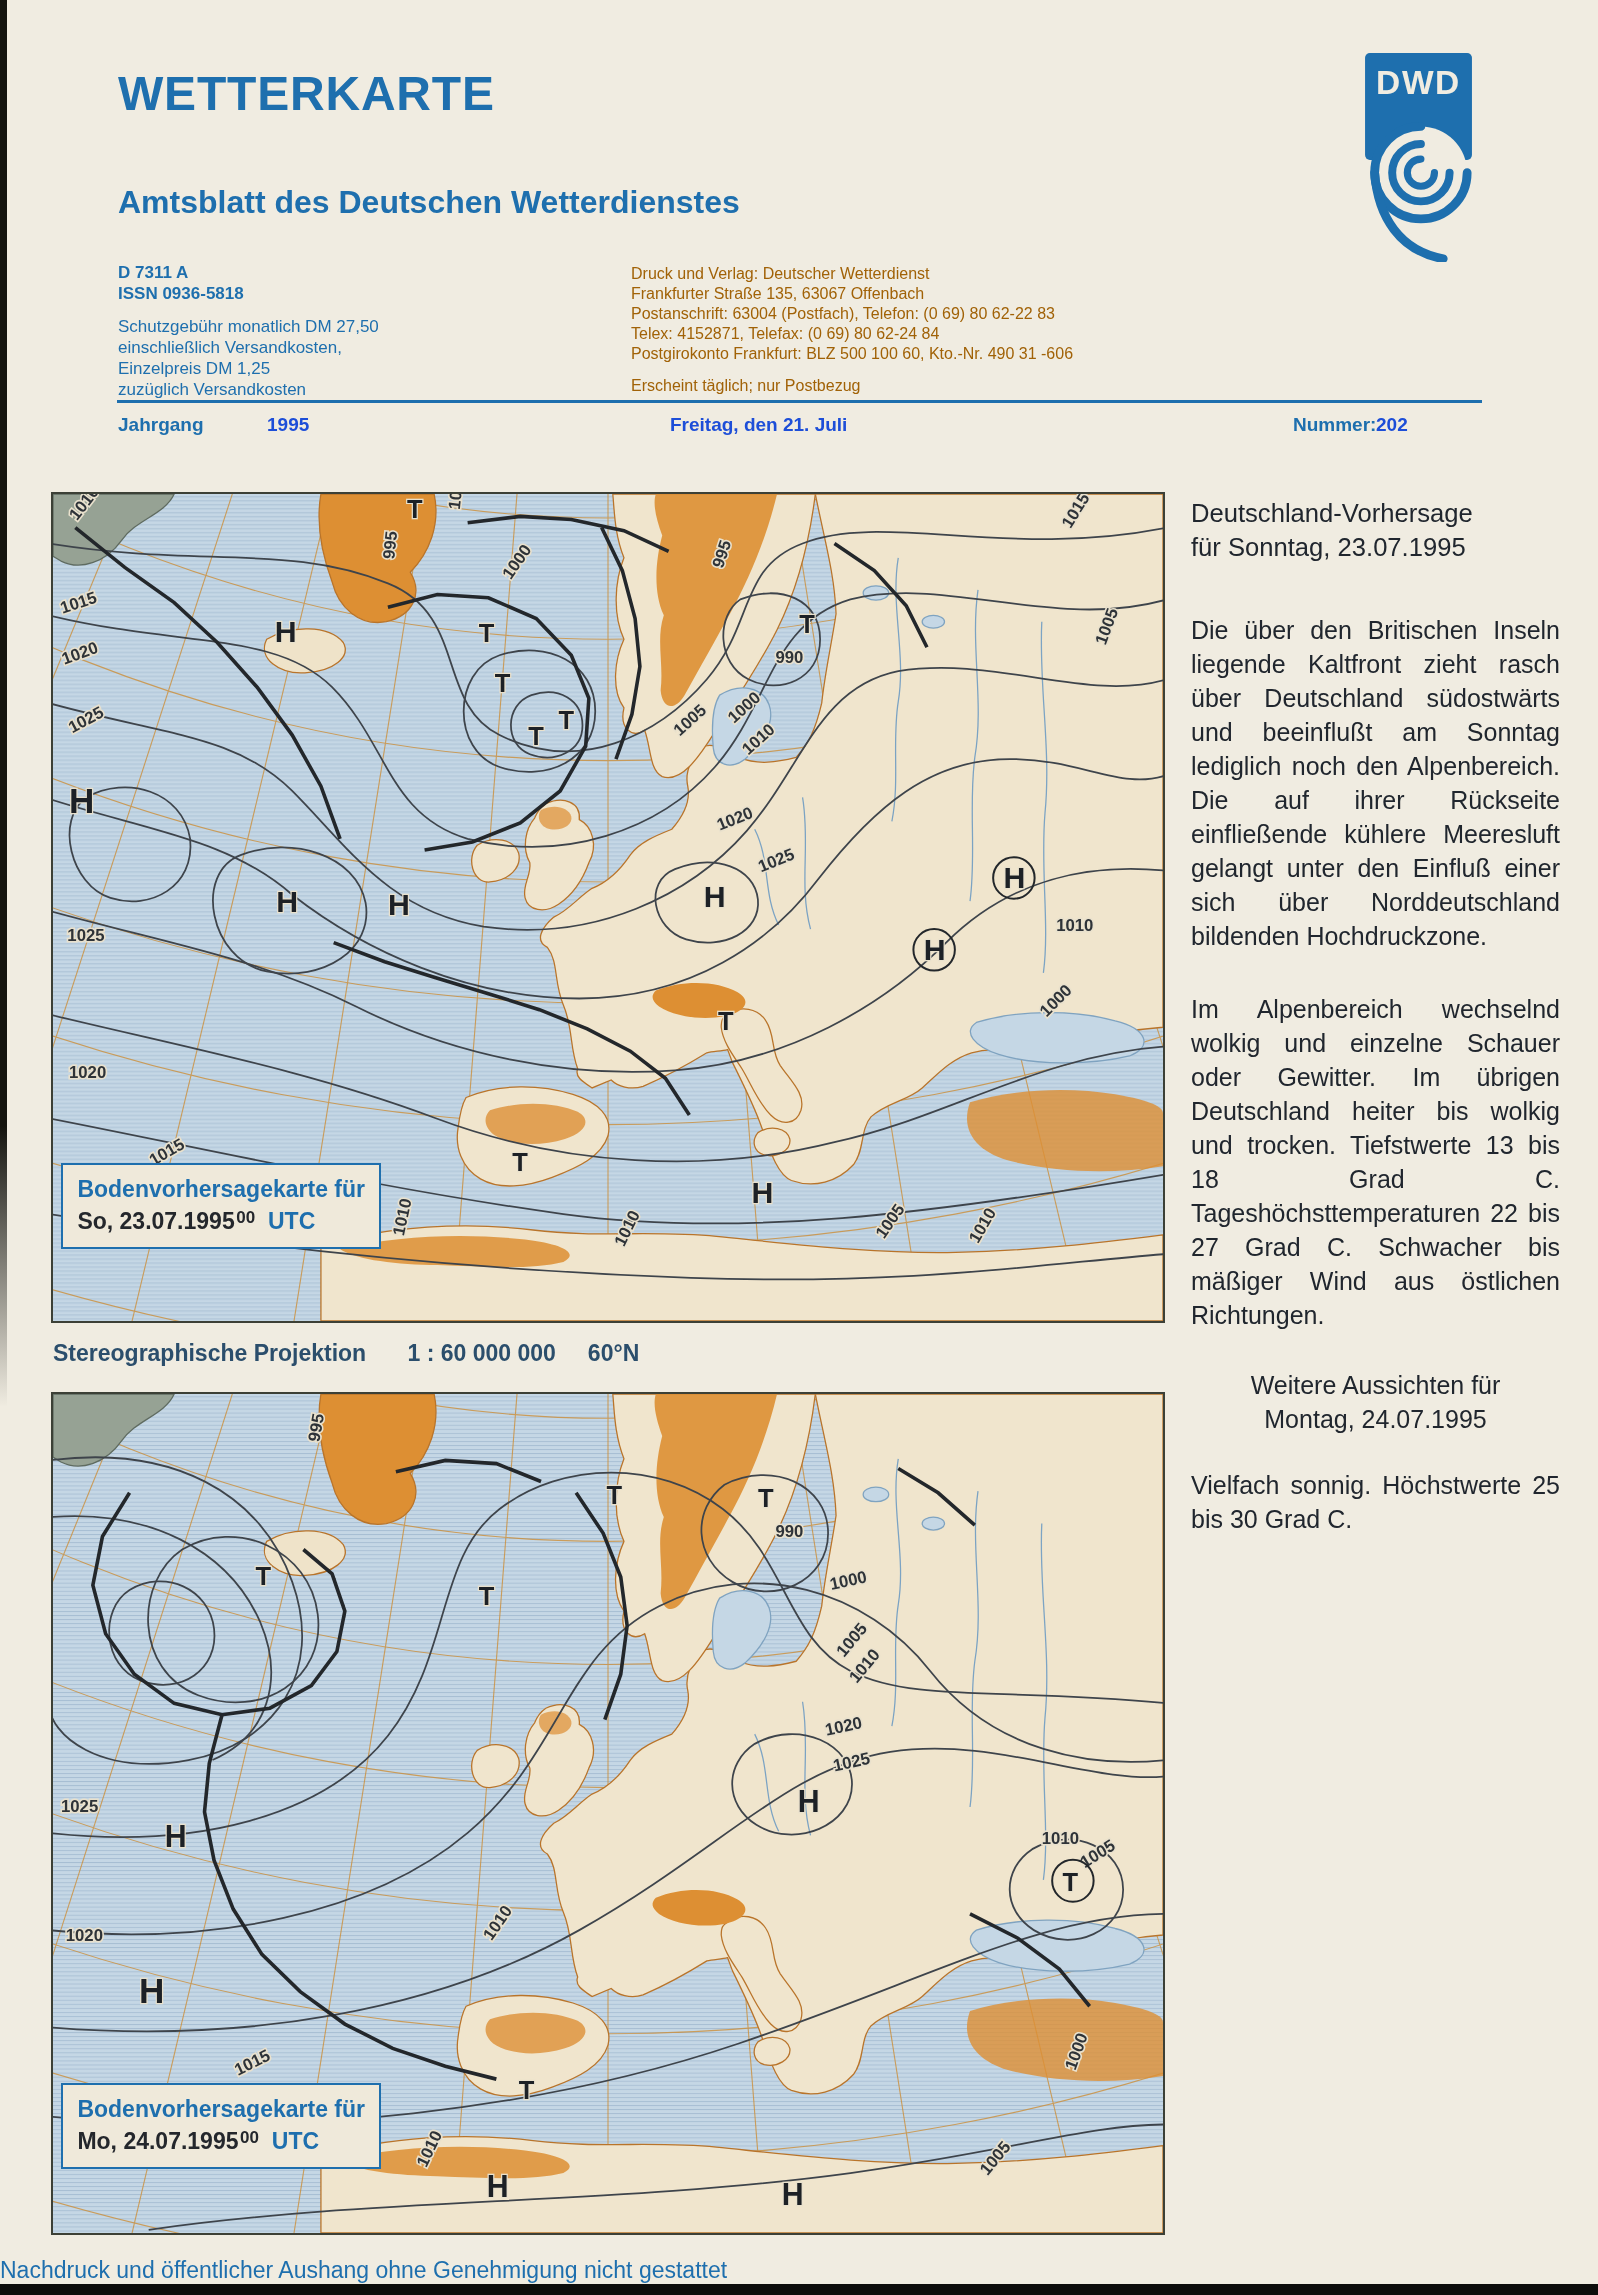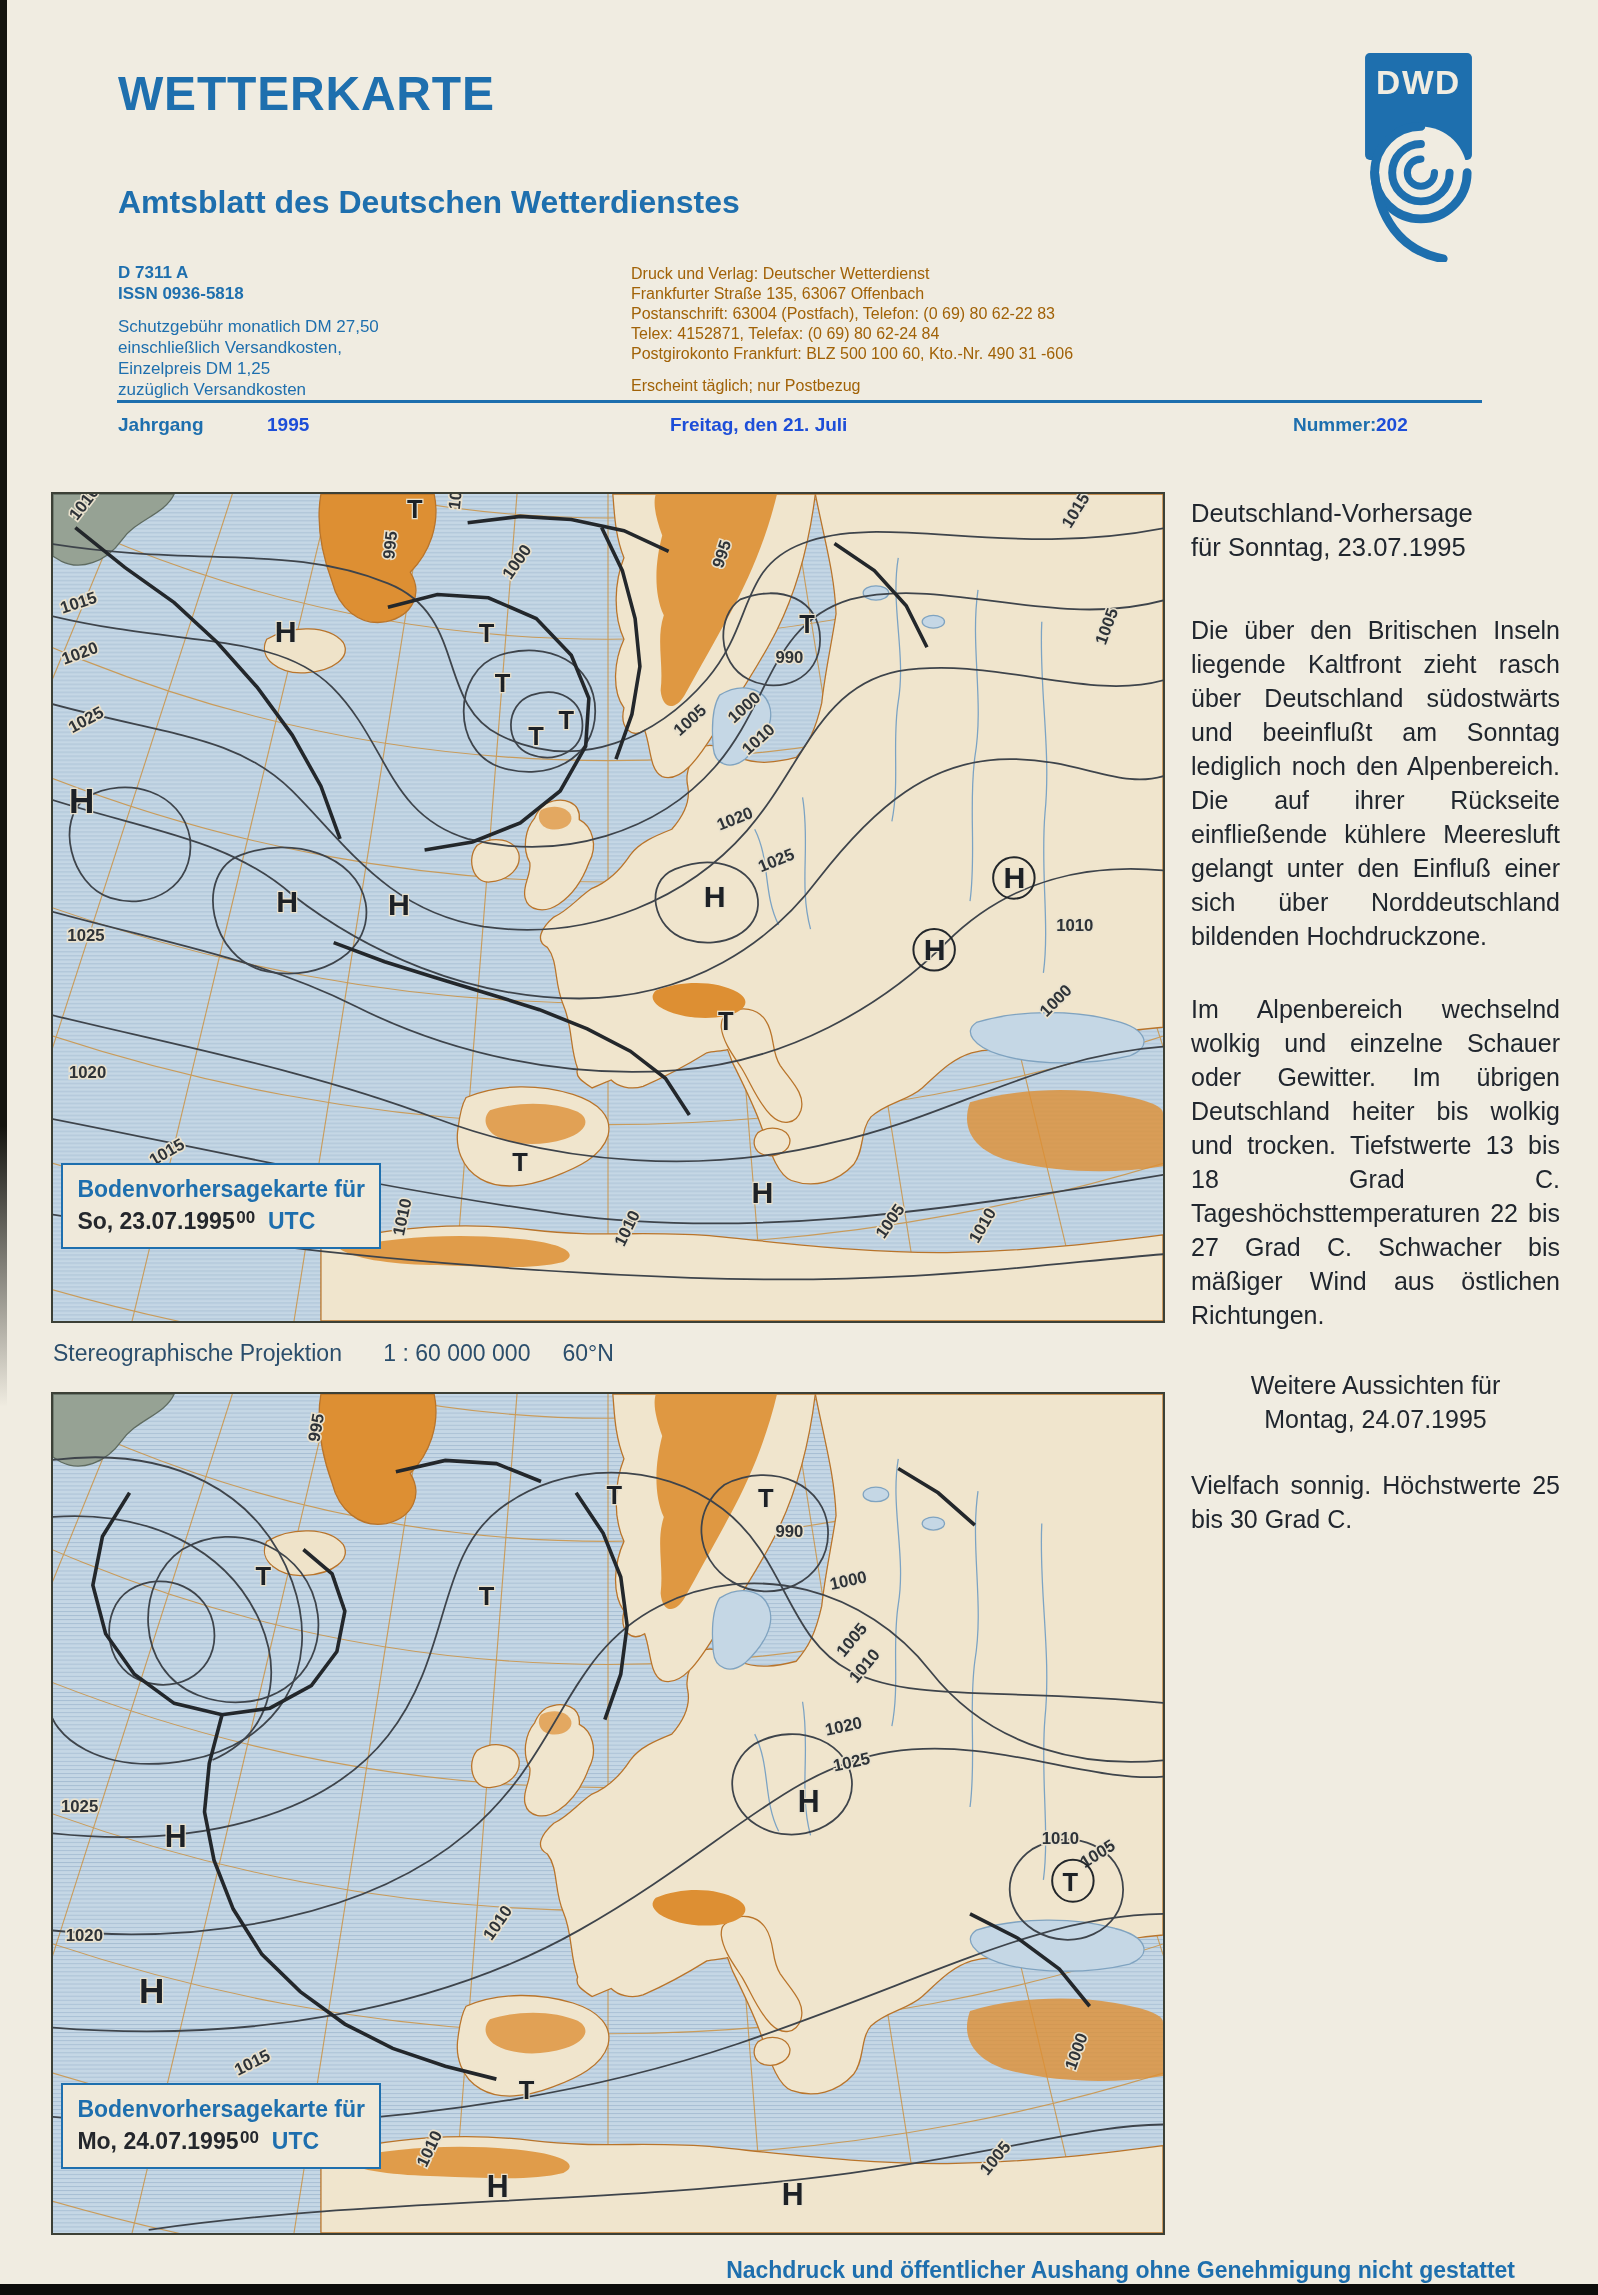--- a/index.html
+++ b/index.html
@@ -41,35 +41,35 @@
 
   .map-caption{position:absolute;left:8px;background:#efe9da;border:2.4px solid #1e6fae;
     padding:8px 14.4px 9.6px;line-height:1.4;white-space:nowrap}
   #map-block-1 .map-caption{bottom:72px}
   #map-block-2 .map-caption{bottom:64px}
   .cap1{color:#1e6fae;font-size:23px;font-weight:bold}
   .cap2{color:#24272c;font-size:23px;font-weight:bold}
   .cap2 .sup{font-size:17px;vertical-align:6.4px;margin-left:1.6px}
   .cap2 .utc{color:#1e6fae;margin-left:12.8px}
 
-  .projection{position:absolute;left:53px;top:1340px;font-size:23px;font-weight:normal;color:#2b4e6c;white-space:nowrap}
+  .projection{position:absolute;left:53px;top:1340px;font-size:23px;font-weight:bold;color:#2b4e6c;white-space:nowrap}
   .projection .sc{margin-left:35px}
   .projection .lat{margin-left:25.6px}
 
   
   .fc{position:absolute;left:1191px;width:369px;color:#20262e}
   .fc-title{top:496px;font-size:25.6px;line-height:34px}
   .fc-p{font-size:25px;line-height:34px;text-align:justify}
   #fc-p1{top:588px}
   #fc-p2{top:967px}
   .fc-outlook-title{top:1368px;text-align:center;font-size:25px;line-height:34px}
   #fc-outlook{top:1443px}
 
-  .footer{position:absolute;left:0;top:2257px;width:1515px;text-align:right;
-    font-size:23px;font-weight:bold;color:#1e6fae}
+  .footer{position:absolute;left:0;top:2257px;width:1515px;text-align:left;
+    font-size:23px;font-weight:normal;color:#1e6fae}
 </style>
 </head>
 <body>
 
 <div class="left-edge"></div>
 
 <header>
   <h1 class="title">WETTERKARTE</h1>
 
   <div class="logo">

